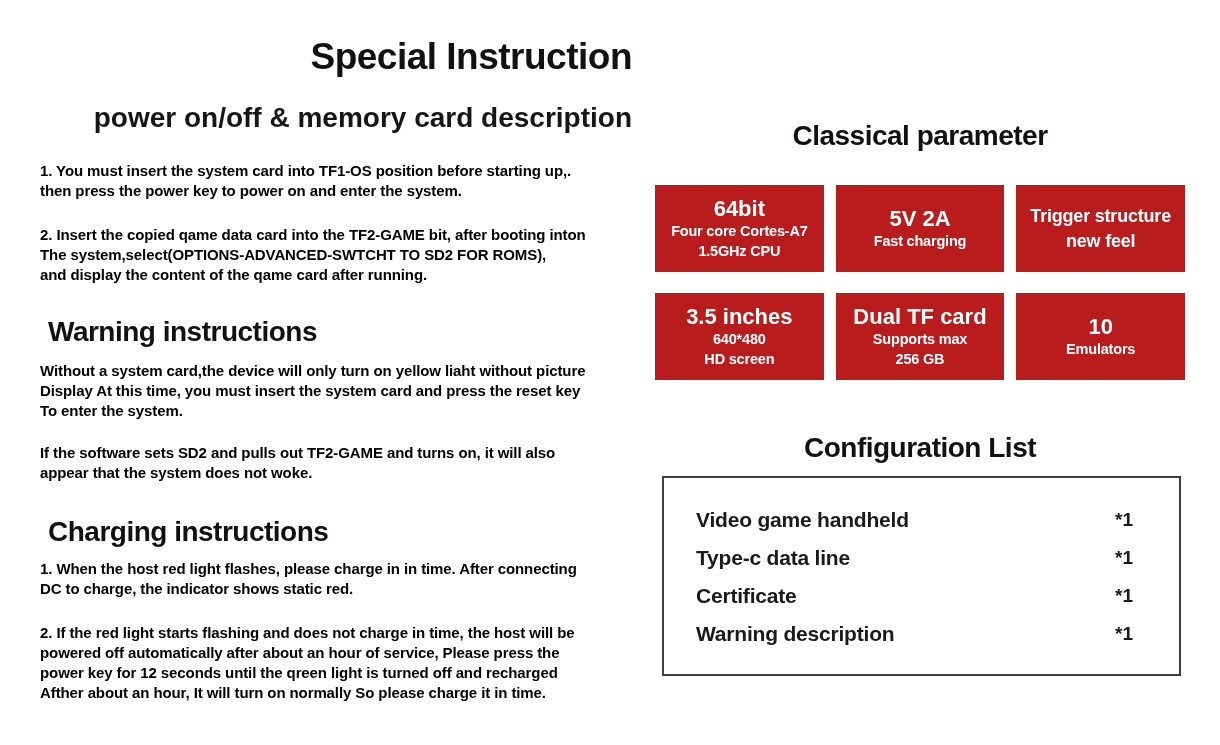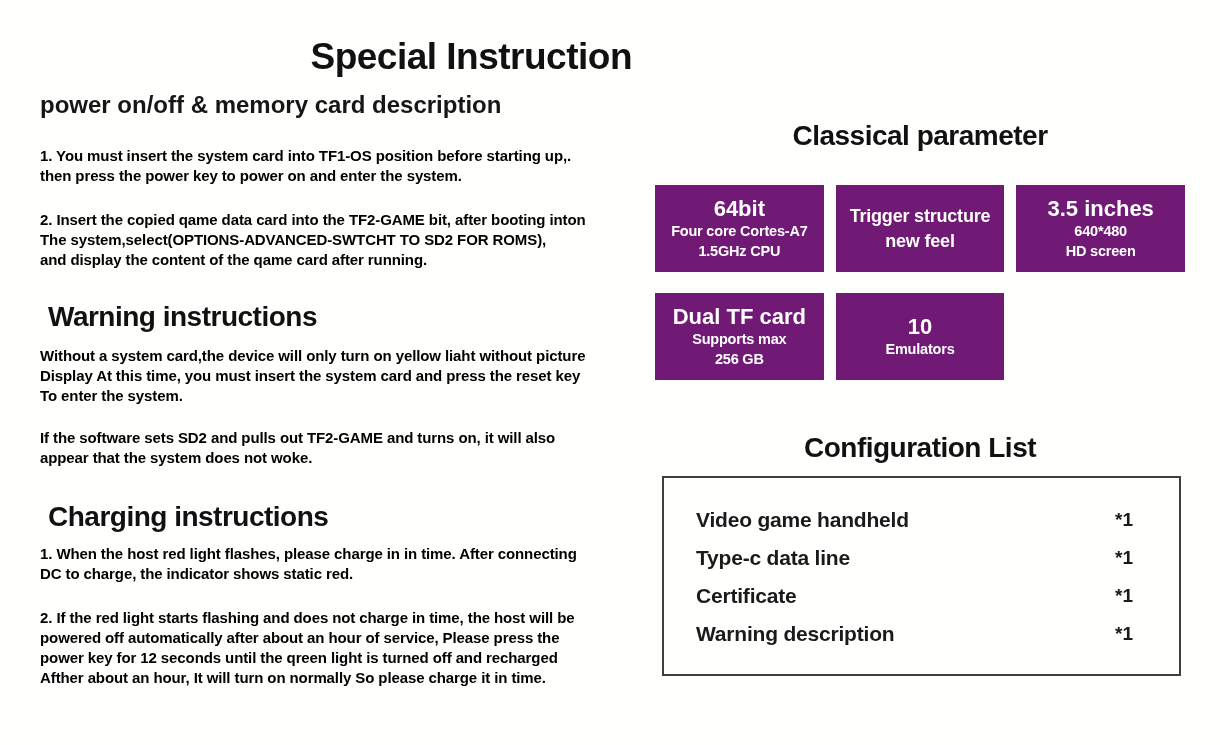--- a/index.html
+++ b/index.html
@@ -22,24 +22,24 @@
   }
   .main-title {
     font-size: 37px;
     font-weight: 700;
     letter-spacing: -0.5px;
     text-align: right;
     margin: 0;
     color: #111;
   }
   .sub-title {
-    font-size: 24px;
-    font-weight: 700;
-    text-align: left;
-    margin: 13px 0 0 0;
+    font-size: 28px;
+    font-weight: 700;
+    text-align: right;
+    margin: 24px 0 0 0;
     color: #161616;
   }
   .body-text {
     font-size: 15px;
     font-weight: 700;
     line-height: 20px;
     letter-spacing: -0.1px;
     white-space: pre-line;
     margin: 0;
     color: #000000;
@@ -75,21 +75,21 @@
     margin: 12px;
     color: #111;
   }
   .param-grid {
     margin-top: 33px;
     display: grid;
     grid-template-columns: repeat(3, 1fr);
     gap: 21px 12px;
   }
   .param-box {
-    background: #701a75;
+    background: #b91c1c;
     color: #ffffff;
     height: 87px;
     display: flex;
     flex-direction: column;
     align-items: center;
     justify-content: center;
     text-align: center;
   }
   .param-title {
     font-size: 22px;
@@ -171,20 +171,24 @@
     <h3 class="r-heading">Classical parameter</h3>
 
     <div class="param-grid">
 
       <div class="param-box">
         <div class="param-title">64bit</div>
         <div class="param-line">Four core Cortes-A7</div>
         <div class="param-line">1.5GHz CPU</div>
       </div>
 
+      <div class="param-box">
+        <div class="param-title">5V 2A</div>
+        <div class="param-line">Fast charging</div>
+      </div>
 
       <div class="param-box">
         <div class="param-line big-line">Trigger structure</div>
         <div class="param-line big-line">new feel</div>
       </div>
 
       <div class="param-box">
         <div class="param-title">3.5 inches</div>
         <div class="param-line">640*480</div>
         <div class="param-line">HD screen</div>

